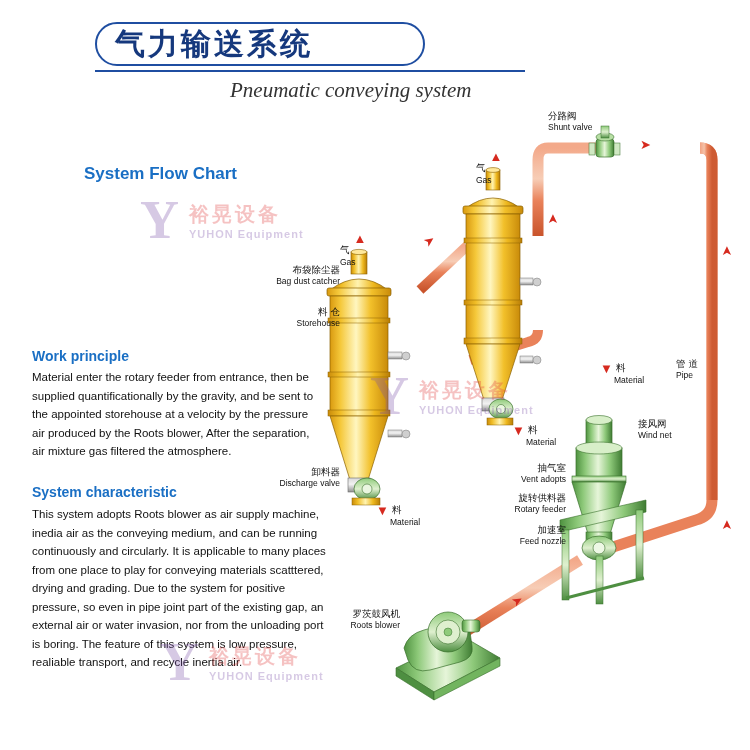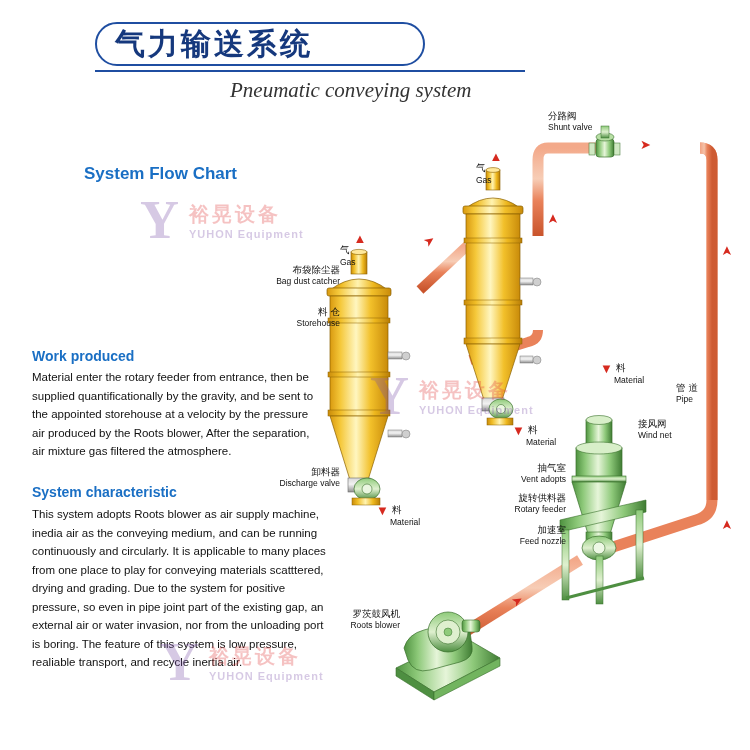--- a/index.html
+++ b/index.html
@@ -238,21 +238,21 @@
     <rect x="462" y="620" width="18" height="12" rx="3" fill="url(#gGreen)" stroke="#39702c" stroke-width=".6"></rect>
   </svg>
 
   <div class="abs title-box"></div>
   <div class="abs title-cn">气力输送系统</div>
   <div class="abs title-underline"></div>
   <div class="abs title-en">Pneumatic conveying system</div>
 
   <div class="abs sec-en">System Flow Chart</div>
 
-  <div class="abs h-work">Work produced</div>
+  <div class="abs h-work">Work principle</div>
   <div class="abs p-work">Material enter the rotary feeder from entrance, then be supplied quantificationally by the gravity, and be sent to the appointed storehouse at a velocity by the pressure air produced by the Roots blower, After the separation, air mixture gas filtered the atmosphere.</div>
   <div class="abs h-char">System characteristic</div>
   <div class="abs p-char">This system adopts Roots blower as air supply machine, inedia air as the conveying medium, and can be running continuously and circularly. It is applicable to many places from one place to play for conveying materials scatttered, drying and grading. Due to the system for positive pressure, so even in pipe joint part of the existing gap, an external air or water invasion, nor from the unloading port is boring. The feature of this system is low pressure, realiable transport, and recycle inertia air.</div>
 
   <div class="abs wm" style="left:140px;top:196px;">
     <div class="wm-row">
       <div class="wm-y">Y</div>
       <div style="margin-left:10px;">
         <div class="wm-cn">裕晃设备</div>
         <div class="wm-en">YUHON Equipment</div>
@@ -319,21 +319,21 @@
   </div>
 
   <div class="abs" style="left:512px;top:424px;width:52px;text-align:left;">
     <div style="display:flex;align-items:center;">
       <span class="arrow-red">▼</span>
       <span class="lbl-red cn" style="margin-left:3px;">料</span>
     </div>
     <div class="lbl right" style="margin-left:14px;"><span class="en">Material</span></div>
   </div>
 
-  <div class="abs lbl" style="left:676px;top:382px;width:54px;">
+  <div class="abs lbl" style="left:676px;top:358px;width:54px;">
     <div class="cn">管 道</div>
     <div class="en">Pipe</div>
   </div>
 
   <div class="abs" style="left:600px;top:362px;width:60px;text-align:left;">
     <div style="display:flex;align-items:center;">
       <span class="arrow-red">▼</span>
       <span class="lbl-red cn" style="margin-left:3px;">料</span>
     </div>
     <div class="lbl right" style="margin-left:14px;"><span class="en">Material</span></div>

